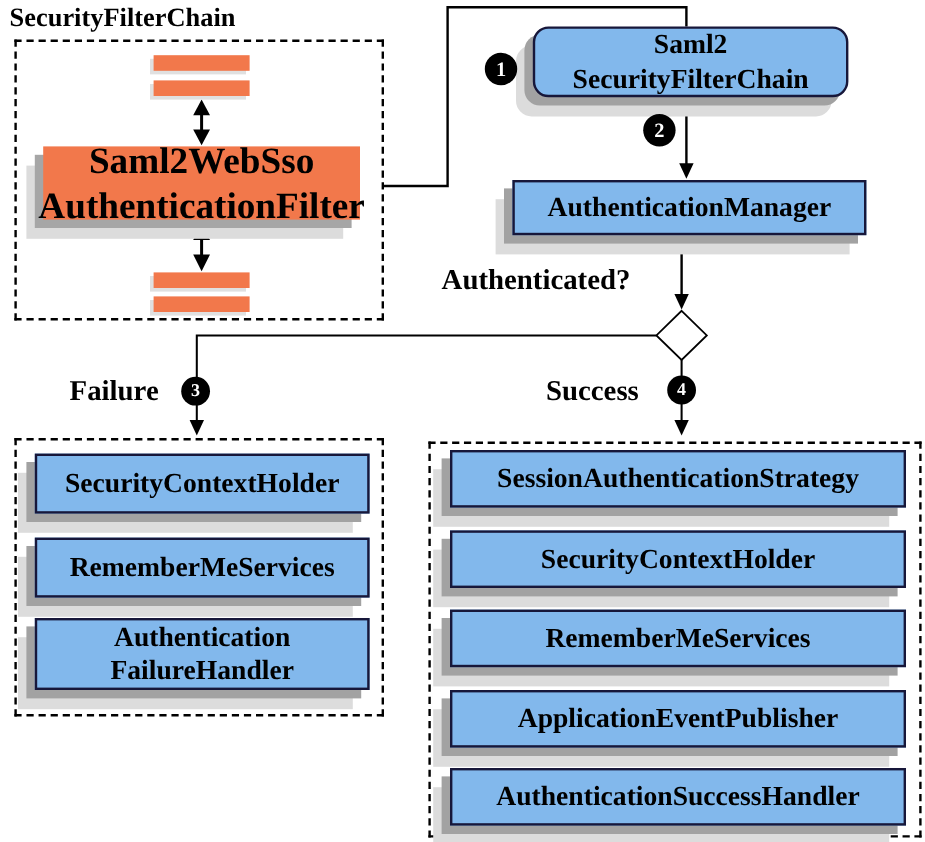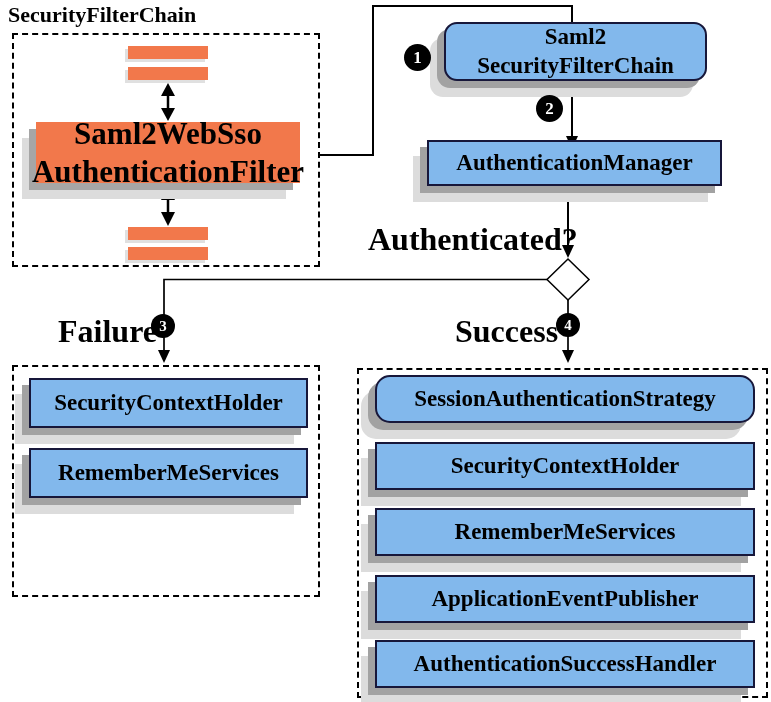--- a/index.html
+++ b/index.html
@@ -62,21 +62,21 @@
   .diagram-title {
     position: absolute;
     left: 8px; top: 2px;
     font-size: 22px;
     font-weight: bold;
     z-index: 3;
     white-space: nowrap;
   }
   .flow-label {
     position: absolute;
-    font-size: 32px;
+    font-size: 24px;
     font-weight: bold;
     z-index: 3;
     white-space: nowrap;
   }
   .badge {
     position: absolute;
     background: #000;
     color: #fff;
     border-radius: 50%;
     display: flex;
@@ -127,37 +127,39 @@
     <div class="bar" style="left:114px; top:32px;"></div>
     <div class="node orange-node" style="left:22px; top:87px; width:264px; height:61px;">Saml2WebSso
 AuthenticationFilter</div>
     <div class="bar" style="left:114px; top:192px;"></div>
     <div class="bar" style="left:114px; top:212px;"></div>
   </div>
 
   <div class="node blue rounded" style="left:444px; top:22px; width:263px; height:59px;">Saml2
 SecurityFilterChain</div>
 
-  <div class="node blue" style="left:427px; top:140px; width:295px; height:46px;">AuthenticationManager</div>
+  <div class="node blue" style="left:427px; top:150px; width:295px; height:46px;">AuthenticationManager</div>
 
   <div class="badge badge-lg" style="left:404px; top:44px;">1</div>
   <div class="badge badge-lg" style="left:536px; top:95px;">2</div>
   <div class="badge badge-sm" style="left:151px; top:314px;">3</div>
   <div class="badge badge-sm" style="left:556px; top:313px;">4</div>
 
   <div class="flow-label" style="left:368px; top:221px;">Authenticated?</div>
   <div class="flow-label" style="left:455px; top:313px;">Success</div>
   <div class="flow-label" style="left:58px; top:313px;">Failure</div>
 
   <div class="dashed-box" style="left:12px; top:365px; width:308px; height:232px;">
     <div class="node blue" style="left:15px; top:11px; width:279px; height:50px;">SecurityContextHolder</div>
     <div class="node blue" style="left:15px; top:81px; width:279px; height:50px;">RememberMeServices</div>
+    <div class="node blue" style="left:15px; top:148px; width:279px; height:60px;">Authentication
+FailureHandler</div>
   </div>
 
   <div class="dashed-box" style="left:357px; top:368px; width:411px; height:330px;">
-    <div class="node blue" style="left:16px; top:5px; width:380px; height:48px;border-radius:15px;">SessionAuthenticationStrategy</div>
+    <div class="node blue" style="left:16px; top:5px; width:380px; height:48px;">SessionAuthenticationStrategy</div>
     <div class="node blue" style="left:16px; top:72px; width:380px; height:48px;">SecurityContextHolder</div>
     <div class="node blue" style="left:16px; top:138px; width:380px; height:48px;">RememberMeServices</div>
     <div class="node blue" style="left:16px; top:205px; width:380px; height:48px;">ApplicationEventPublisher</div>
     <div class="node blue" style="left:16px; top:270px; width:380px; height:48px;">AuthenticationSuccessHandler</div>
   </div>
 
 </div>
 
 </body></html>

